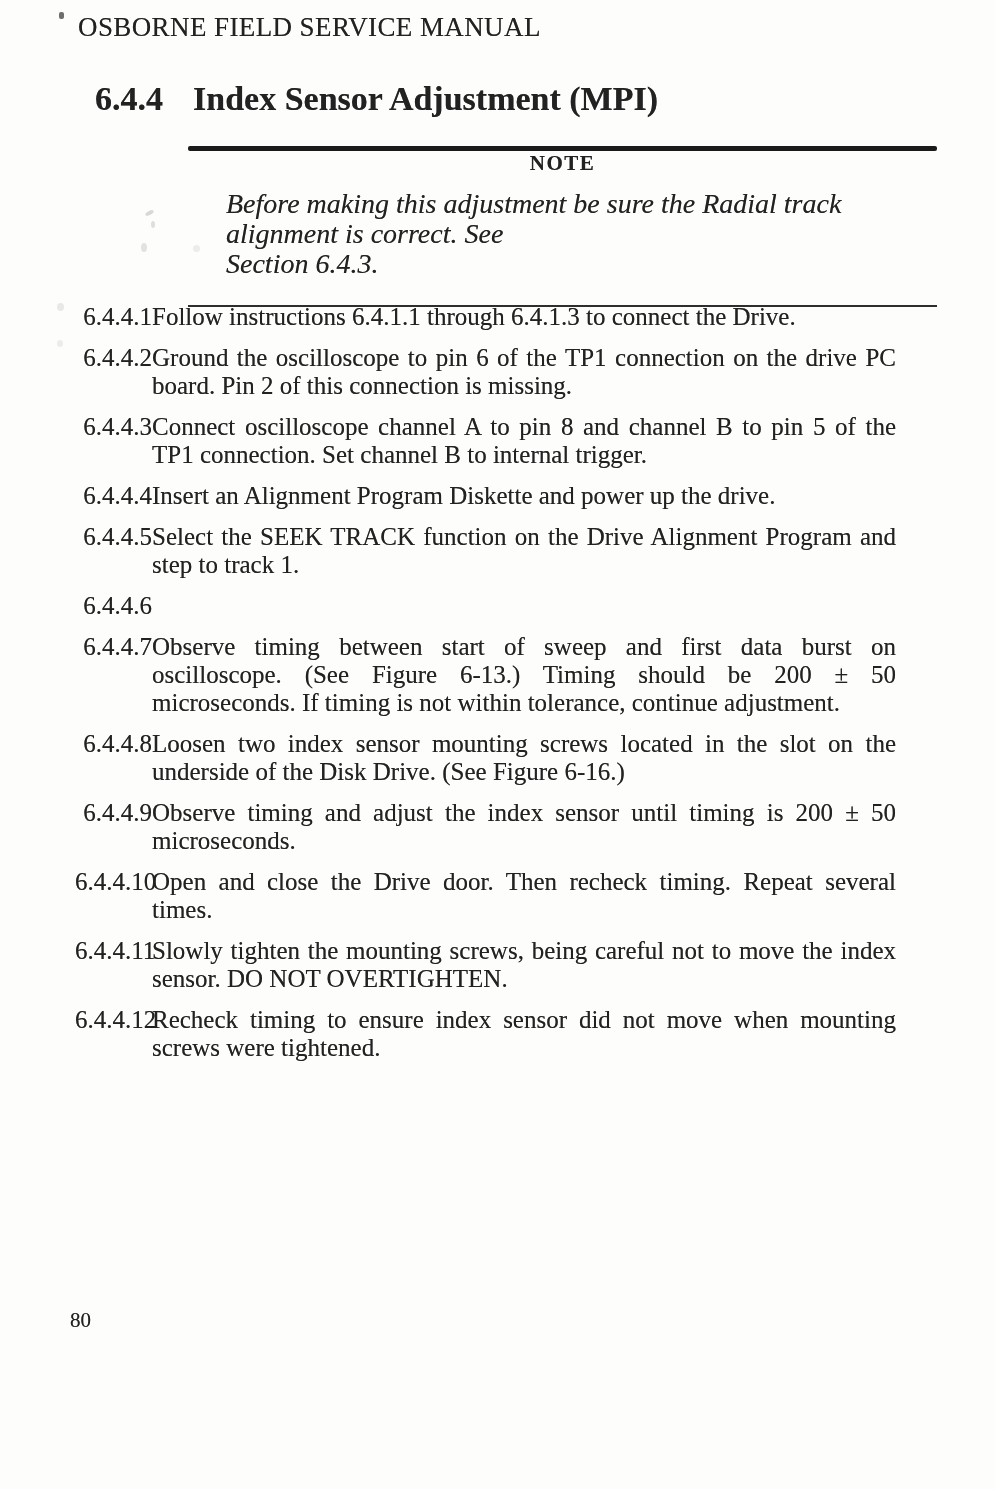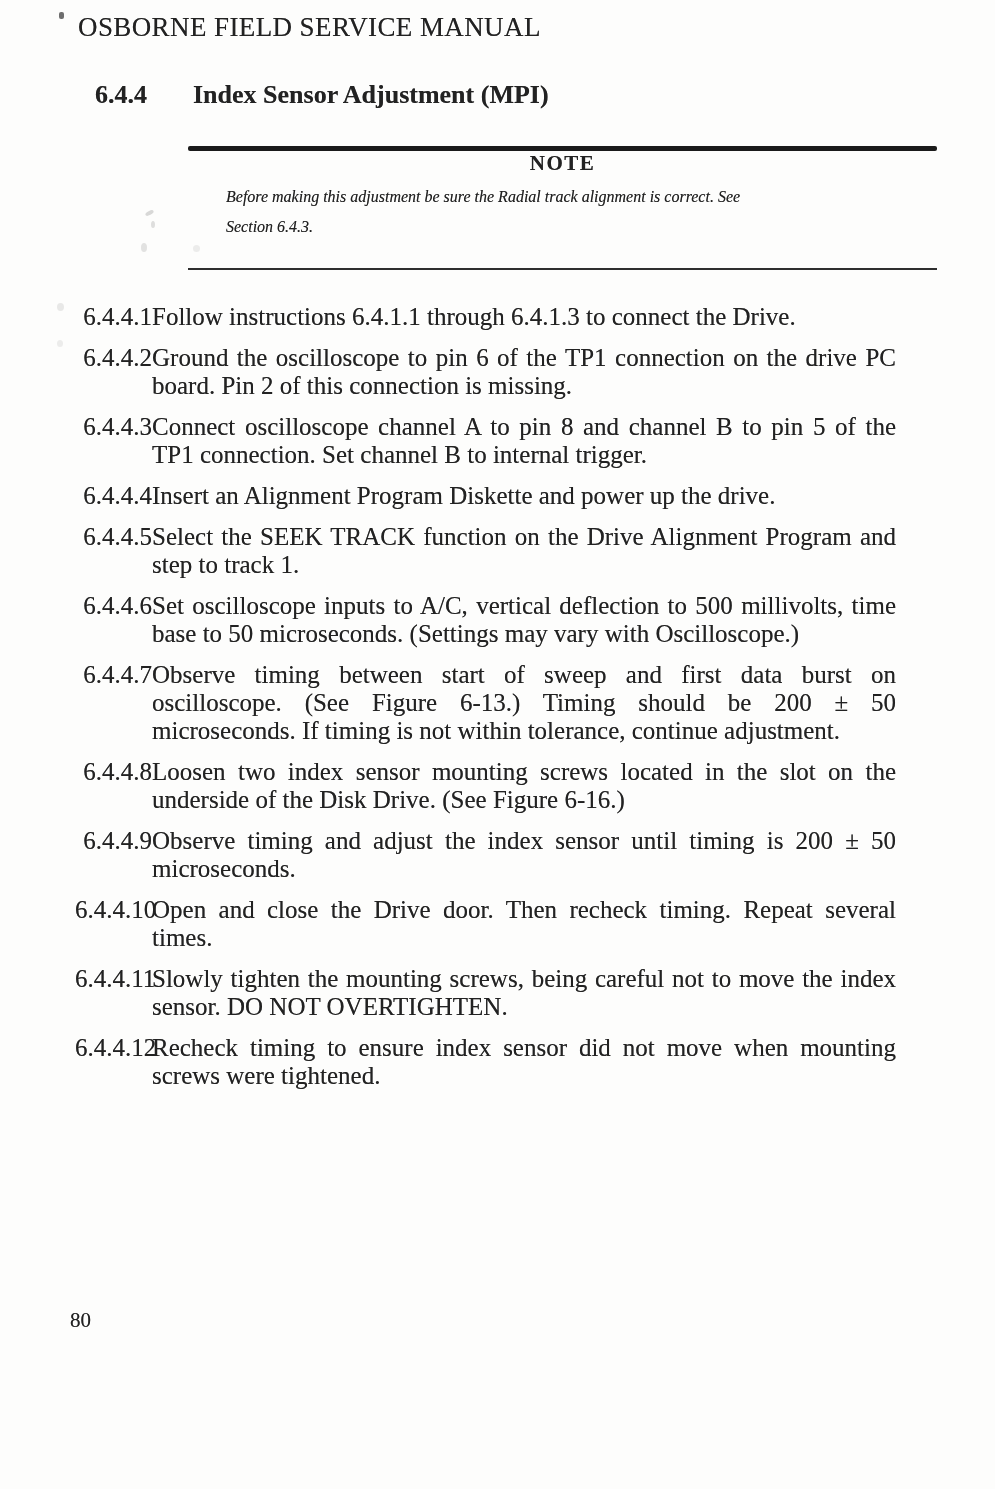--- a/index.html
+++ b/index.html
@@ -23,21 +23,21 @@
     font-size: 27px;
     letter-spacing: 0.4px;
     white-space: nowrap;
   }
   .section-heading {
     position: absolute;
     left: 95px;
     top: 80px;
     display: flex;
     font-weight: bold;
-    font-size: 26px;
+    font-size: 34px;
     white-space: nowrap;
   }
   .sec-num {
     width: 98px;
     flex: 0 0 98px;
   }
   .note-block {
     position: absolute;
     left: 188px;
     top: 146px;
@@ -53,25 +53,25 @@
     background: #2e2e2e;
     margin-top: 26px;
   }
   .note-label {
     text-align: center;
     font-weight: bold;
     font-size: 21px;
     letter-spacing: 1.5px;
   }
   .note-text {
-    margin-top: 6px;
+    margin-top: 13px;
     padding-left: 38px;
     padding-right: 30px;
     font-style: italic;
-    font-size: 16px;
+    font-size: 28px;
     line-height: 30px;
     white-space: pre-line;
   }
   .steps {
     position: absolute;
     left: 75px;
     top: 303px;
     width: 862px;
   }
   .step {
@@ -150,21 +150,20 @@
     <span class="step-text">Insert an Alignment Program Diskette and power up the drive.</span>
   </div>
 
   <div class="step">
     <span class="step-num">6.4.4.5</span>
     <span class="step-text">Select the SEEK TRACK function on the Drive Alignment Program and step to track 1.</span>
   </div>
 
   <div class="step">
     <span class="step-num">6.4.4.6</span>
-    <span class="step-text">Set oscilloscope inputs to A/C, vertical deflection to 500 millivolts, time base to 50 microseconds. (Settings may vary with Oscilloscope.)</span>
   </div>
 
   <div class="step">
     <span class="step-num">6.4.4.7</span>
     <span class="step-text">Observe timing between start of sweep and first data burst on oscilloscope. (See Figure 6-13.) Timing should be 200 ± 50 microseconds. If timing is not within tolerance, continue adjustment.</span>
   </div>
 
   <div class="step">
     <span class="step-num">6.4.4.8</span>
     <span class="step-text">Loosen two index sensor mounting screws located in the slot on the underside of the Disk Drive. (See Figure 6-16.)</span>

